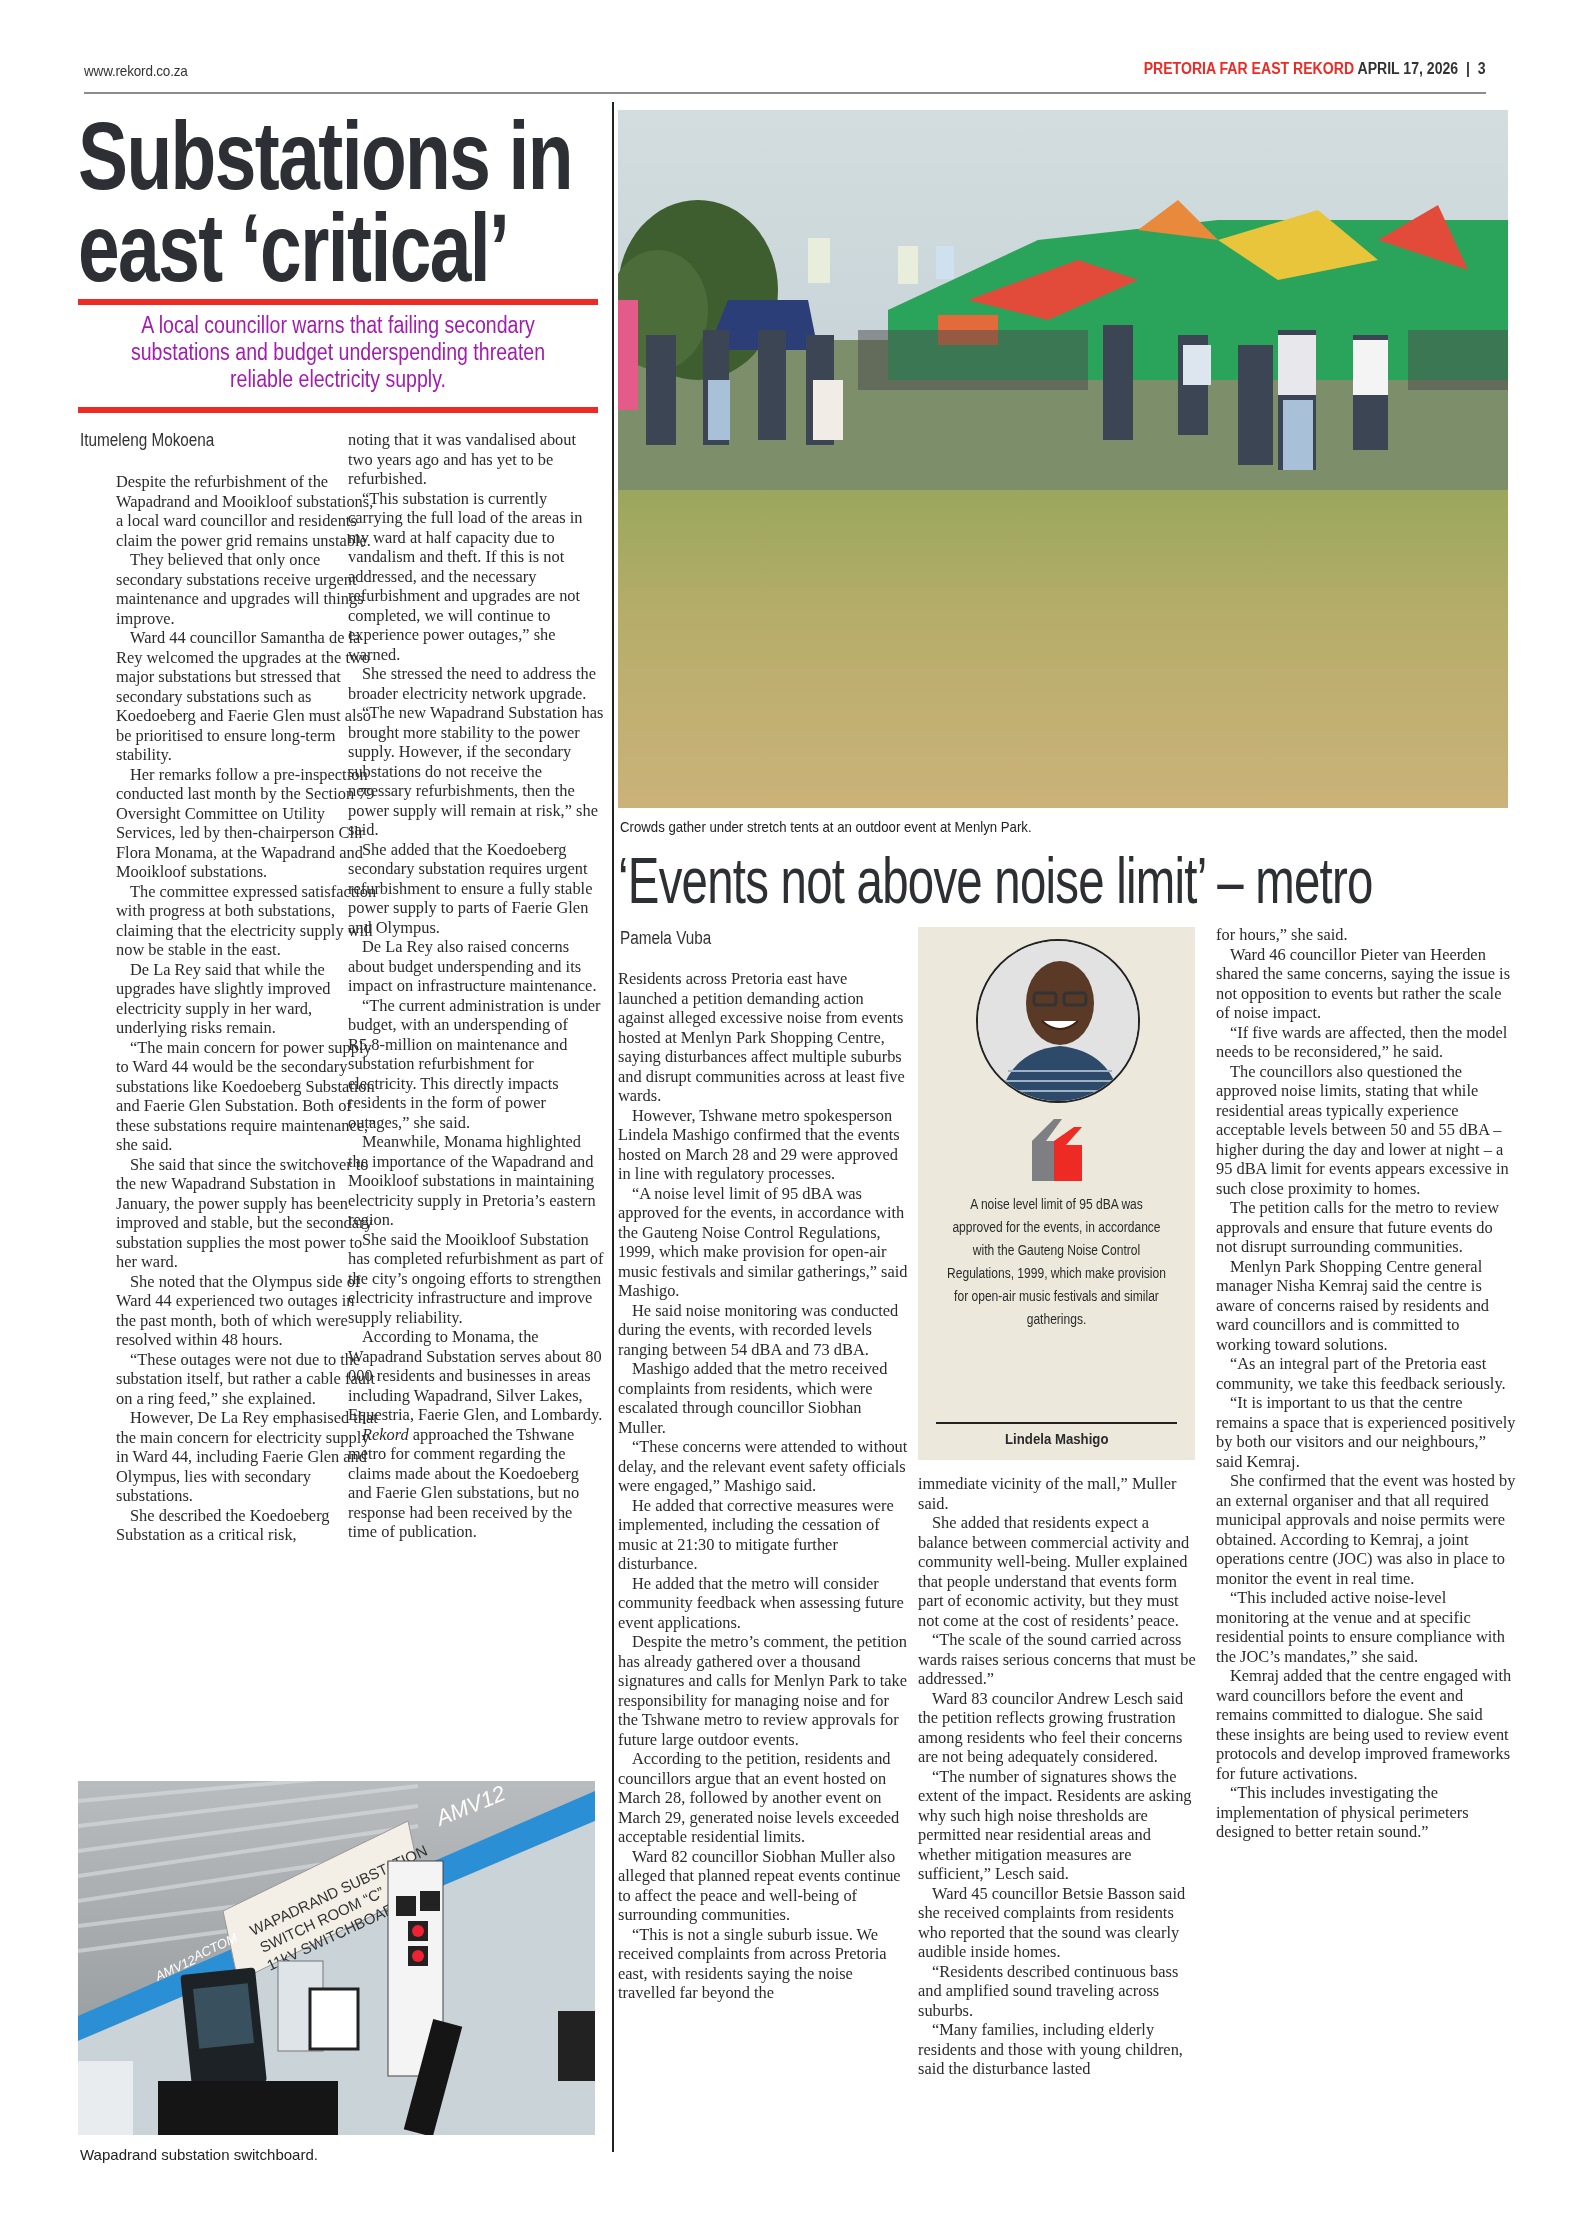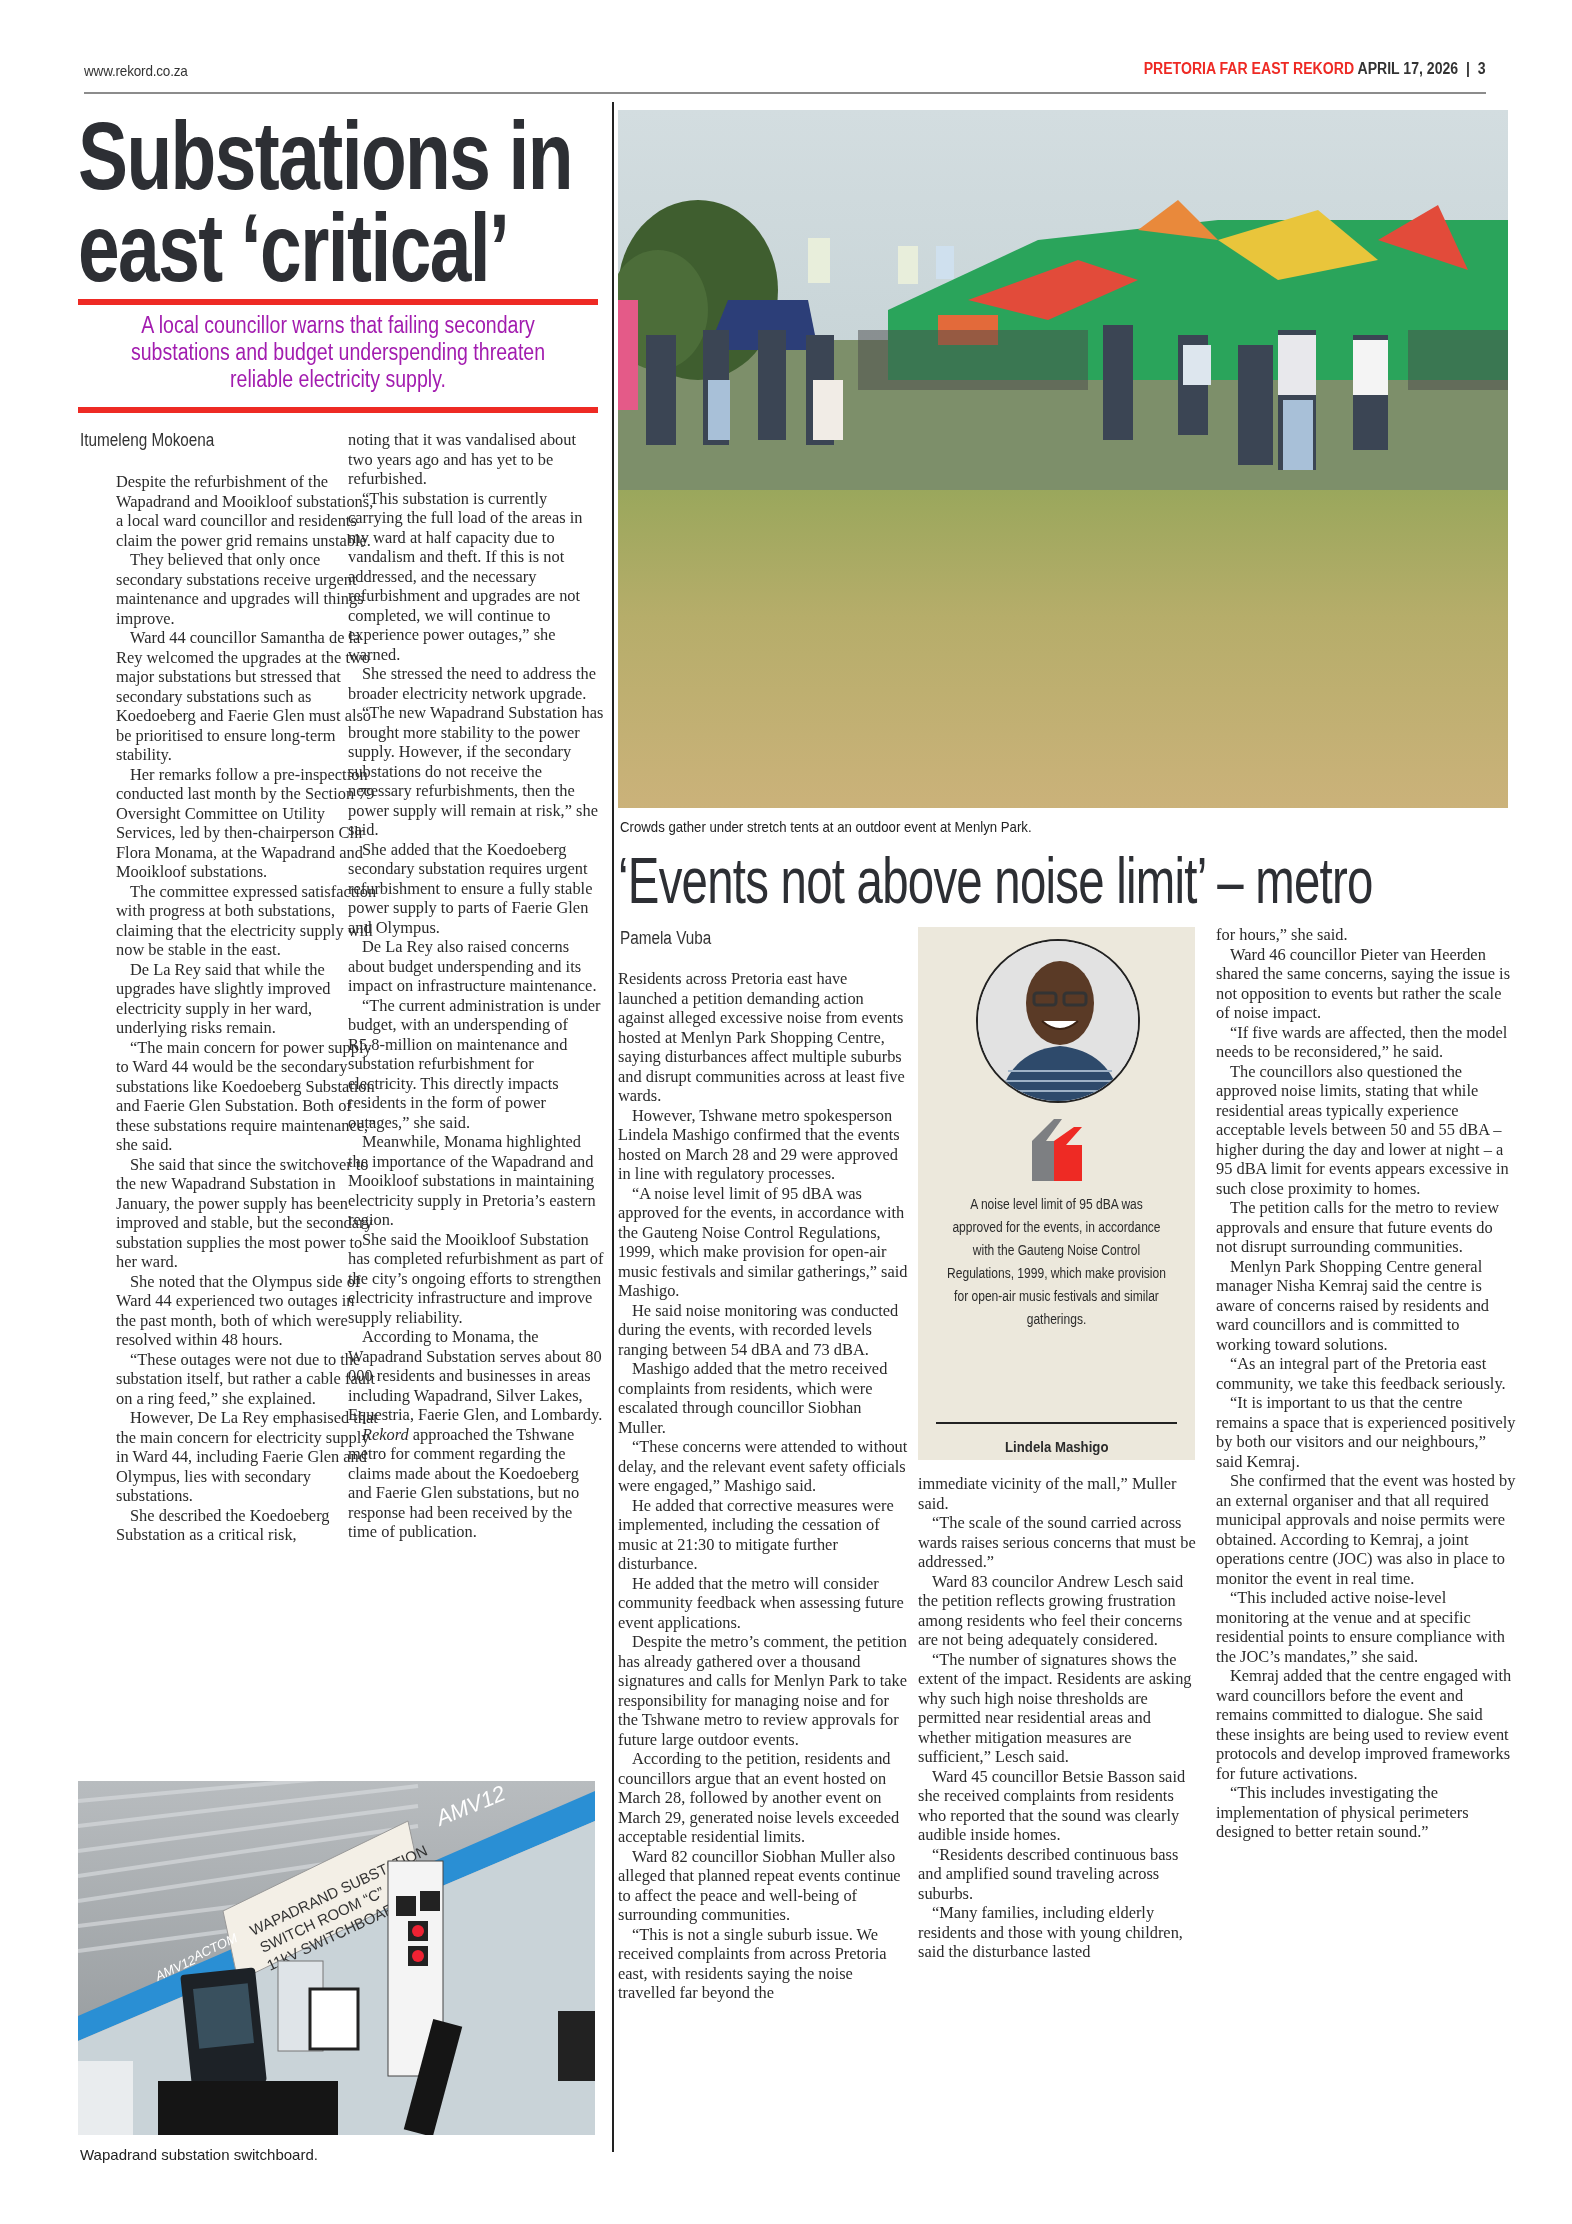--- a/index.html
+++ b/index.html
@@ -31,21 +31,21 @@
 
   
   .headline2 { position: absolute; left: 618px; top: 846px; font-family: "Liberation Sans", sans-serif; font-size: 64px; line-height: 70px; color: #2d2f34; white-space: nowrap; transform: scaleX(0.74); transform-origin: left top; letter-spacing: -1px; }
 
   .pullquote { position: absolute; left: 918px; top: 927px; width: 277px; height: 533px; background: #ece8dc; }
   .pq-avatar { position: absolute; left: 58px; top: 12px; width: 164px; height: 164px; border-radius: 50%; border: 2px solid #222; overflow: hidden; background: #d9d9d9; }
   .pq-mark { position: absolute; left: 114px; top: 192px; width: 50px; height: 62px; }
   .pq-text { position: absolute; left: 10px; top: 266px; width: 257px; text-align: center; font-family: "Liberation Sans", sans-serif; font-size: 14px; line-height: 23px; color: #2b2b2b; }
   .pq-text span { display: inline-block; transform: scaleX(0.86); }
   .pq-rule { position: absolute; left: 18px; right: 18px; top: 495px; height: 2px; background: #222; }
-  .pq-name { position: absolute; left: 0; right: 0; top: 503px; text-align: center; font-family: "Liberation Sans", sans-serif; font-weight: bold; font-size: 15px; color: #2b2b2b; margin-top: 8px; }
+  .pq-name { position: absolute; left: 0; right: 0; top: 503px; text-align: center; font-family: "Liberation Sans", sans-serif; font-weight: bold; font-size: 15px; color: #2b2b2b; }
   .pq-name span { display: inline-block; transform: scaleX(0.88); }
 </style>
 </head>
 <body>
 
 <div class="masthead-left">www.rekord.co.za</div>
 <div class="masthead-right">
   <span class="pub">PRETORIA FAR EAST REKORD</span>
   <span>APRIL 17, 2026</span>
   &nbsp;<span>|</span>&nbsp;
@@ -206,20 +206,21 @@
     <p>“These concerns were attended to without delay, and the relevant event safety officials were engaged,” Mashigo said.</p>
     <p>He added that corrective measures were implemented, including the cessation of music at 21:30 to mitigate further disturbance.</p>
     <p>He added that the metro will consider community feedback when assessing future event applications.</p>
     <p>Despite the metro’s comment, the petition has already gathered over a thousand signatures and calls for Menlyn Park to take responsibility for managing noise and for the Tshwane metro to review approvals for future large outdoor events.</p>
     <p>According to the petition, residents and councillors argue that an event hosted on March 28, followed by another event on March 29, generated noise levels exceeded acceptable residential limits.</p>
     <p>Ward 82 councillor Siobhan Muller also alleged that planned repeat events continue to affect the peace and well-being of surrounding communities.</p>
     <p>“This is not a single suburb issue. We received complaints from across Pretoria east, with residents saying the noise travelled far beyond the</p>
   </div>
 <div class="body-col" id="a2c2" style="left:918px; top:1474px; width:280px;">
     <p class="first">immediate vicinity of the mall,” Muller said.</p>
+    <p>She added that residents expect a balance between commercial activity and community well-being. Muller explained that people understand that events form part of economic activity, but they must not come at the cost of residents’ peace.</p>
     <p>“The scale of the sound carried across wards raises serious concerns that must be addressed.”</p>
     <p>Ward 83 councilor Andrew Lesch said the petition reflects growing frustration among residents who feel their concerns are not being adequately considered.</p>
     <p>“The number of signatures shows the extent of the impact. Residents are asking why such high noise thresholds are permitted near residential areas and whether mitigation measures are sufficient,” Lesch said.</p>
     <p>Ward 45 councillor Betsie Basson said she received complaints from residents who reported that the sound was clearly audible inside homes.</p>
     <p>“Residents described continuous bass and amplified sound traveling across suburbs.</p>
     <p>“Many families, including elderly residents and those with young children, said the disturbance lasted</p>
   </div>
 <div class="body-col" id="a2c3" style="left:1216px; top:925px; width:300px;">
     <p class="first">for hours,” she said.</p>
     <p>Ward 46 councillor Pieter van Heerden shared the same concerns, saying the issue is not opposition to events but rather the scale of noise impact.</p>

